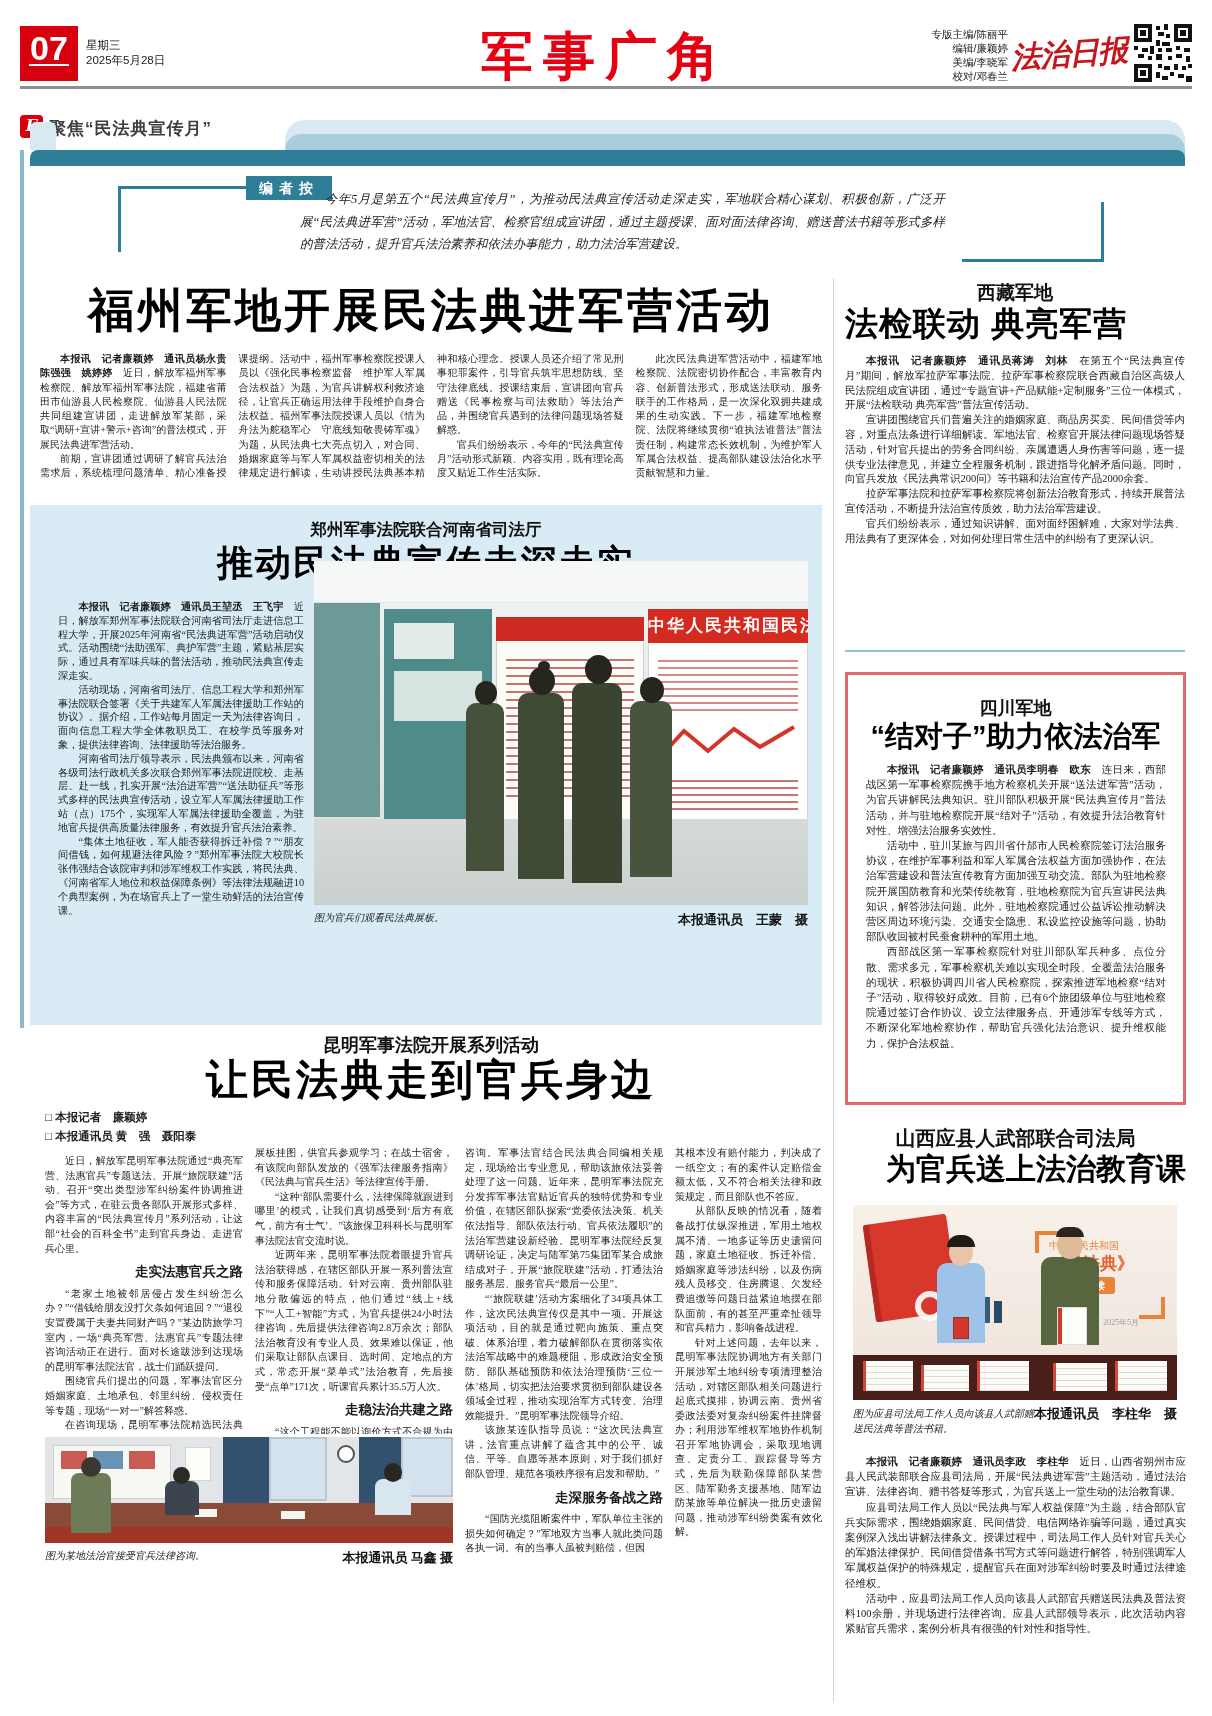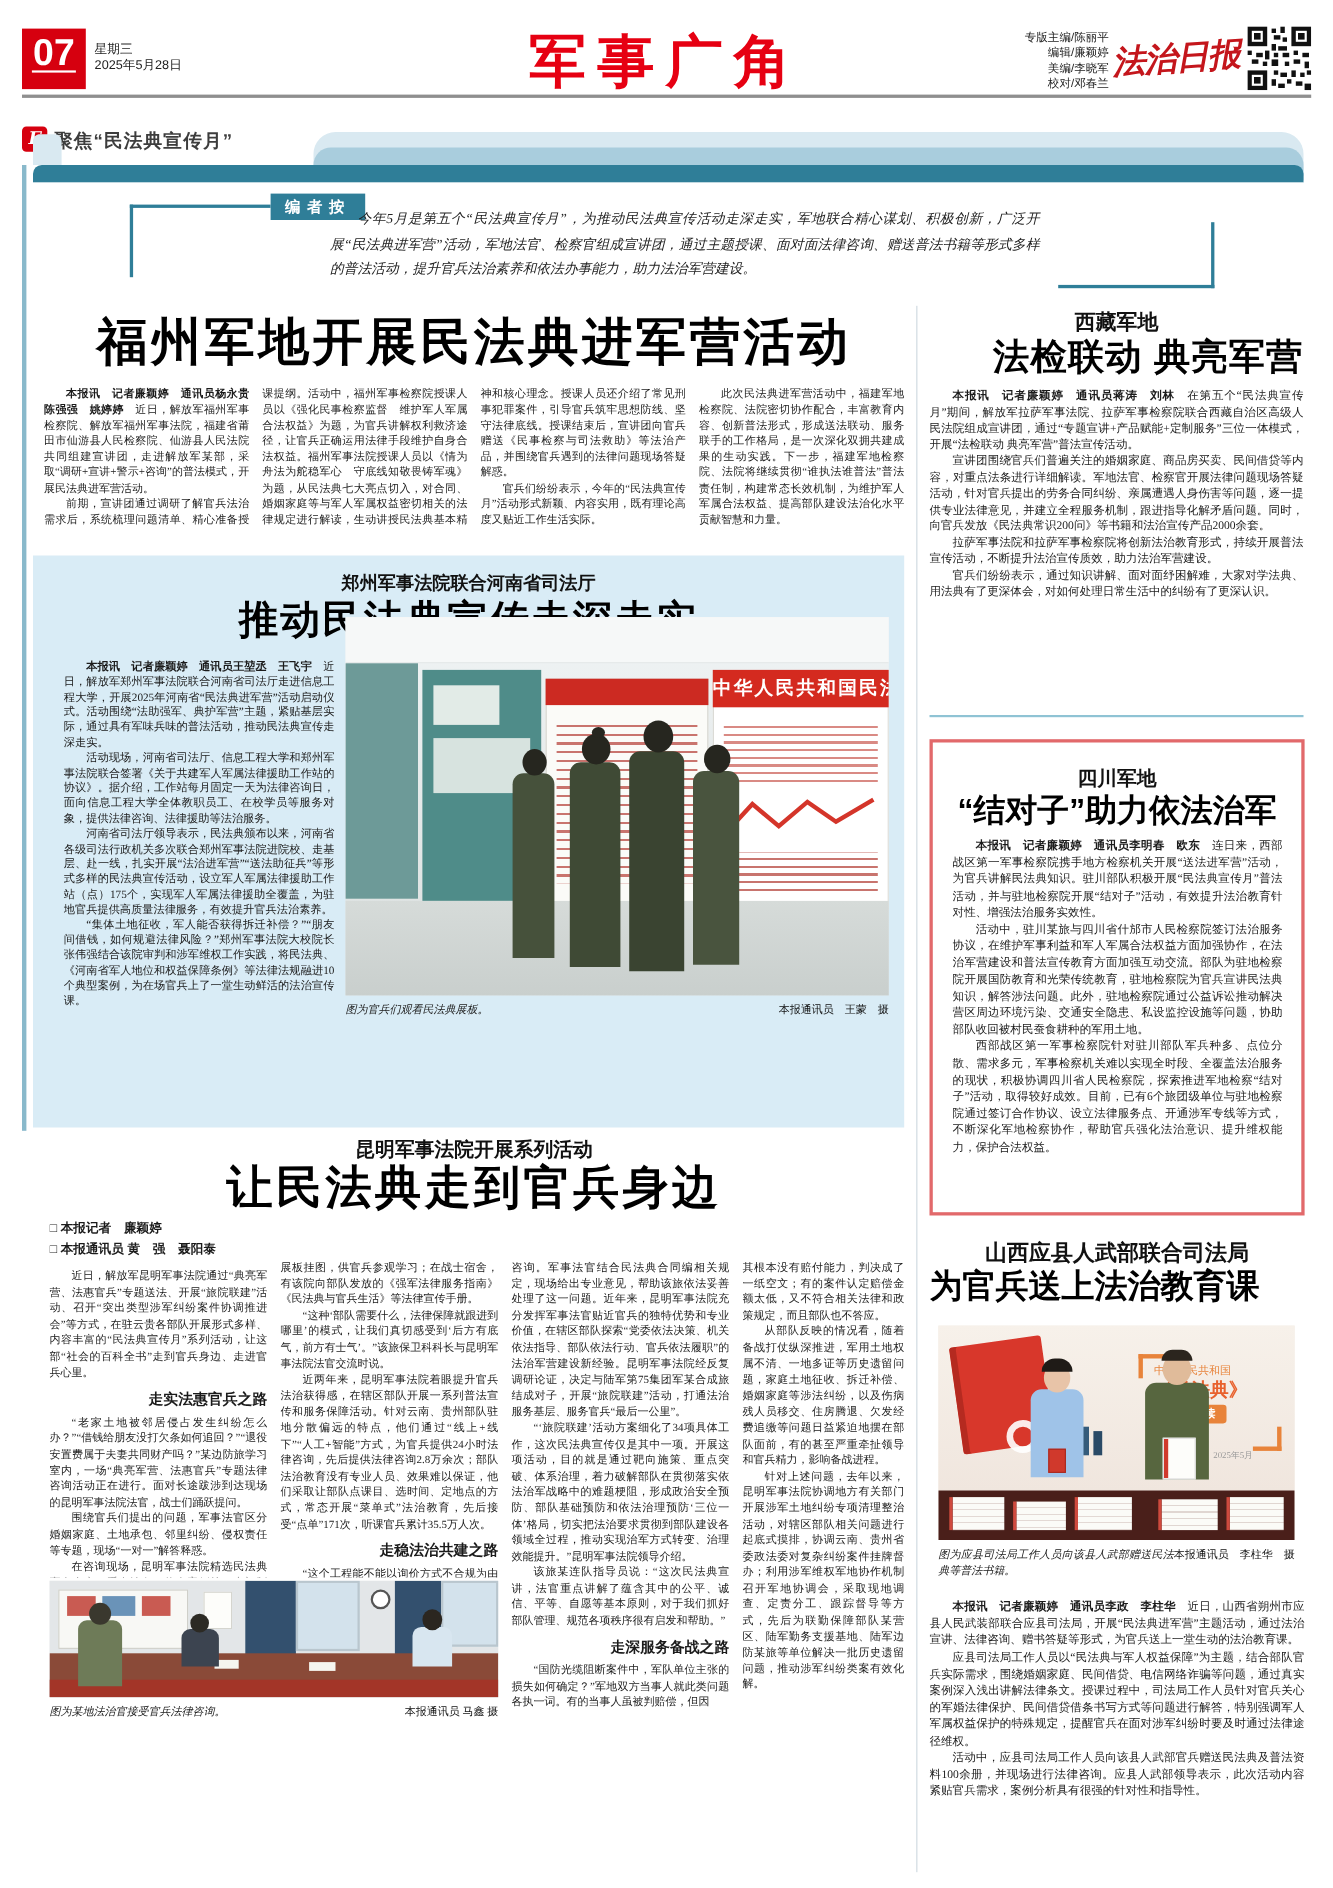--- a/index.html
+++ b/index.html
@@ -8,21 +8,21 @@
   .abs{position:absolute}
   .center{text-align:center}
   .bodytext p{margin:0;text-indent:2em;text-align:justify;line-height:inherit}
   .bodytext p.cont{text-indent:0}
   b.lead{font-weight:bold}
   .kicker{font-weight:bold;font-family:"Liberation Sans",sans-serif;color:#111}
   .headline{font-weight:bold;font-family:"Liberation Sans",sans-serif;color:#000}
   .subhead{font-weight:bold;font-family:"Liberation Sans",sans-serif;text-align:right;font-size:13.5px;margin:9px 0 7px 0;text-indent:0}
   .caprow{display:flex;justify-content:space-between;align-items:flex-start}
   .cap{font-style:italic;font-size:10px;color:#222}
-  .credit{font-weight:normal;font-size:10px;color:#111;white-space:nowrap}
+  .credit{font-weight:bold;font-size:13px;color:#111;white-space:nowrap}
   
   #pagebox{left:20px;top:26px;width:58px;height:55px;background:#d6000f;color:#fff;font-family:"Liberation Sans",sans-serif;font-weight:bold;font-size:34px;text-align:center;line-height:50px}
   #pagebox span{display:block;border-bottom:2px solid #fff;width:40px;margin:-6px auto 0}
   #dateblock{left:86px;top:38px;font-size:11.5px;line-height:15px;color:#222;font-family:"Liberation Sans",sans-serif}
   #sectitle{left:370px;top:22px;width:470px;text-align:center;font-size:52px;font-weight:900;letter-spacing:10px;color:#e60012;font-family:"Liberation Sans",sans-serif}
   #credits{left:880px;top:27px;width:128px;text-align:right;font-size:10.5px;line-height:14px;color:#222;font-family:"Liberation Sans",sans-serif}
   #masthead{left:1008px;top:24px;width:122px;height:60px;color:#c4161c;font-family:"DejaVu Serif",serif;font-style:italic;font-weight:bold;font-size:30px;line-height:60px;text-align:center;letter-spacing:-1px;transform:rotate(-4deg)}
   #toprule{left:20px;top:86px;width:1172px;height:3px;background:#8f8f8f}
   
   #focusicon{left:20px;top:115px;width:23px;height:23px;background:#d6000f;border-radius:4px;color:#fff;font-family:"DejaVu Serif",serif;font-style:italic;font-weight:bold;font-size:16px;text-align:center;line-height:22px}
@@ -38,21 +38,21 @@
   .brkL{left:118px;top:186px;width:128px;height:66px;border-left:3px solid #2f7e98;border-top:3px solid #2f7e98}
   .brkR{left:962px;top:202px;width:142px;height:60px;border-right:3px solid #2f7e98;border-bottom:3px solid #2f7e98}
   #notetext{left:300px;top:188px;width:645px;font-style:italic;font-size:12.5px;line-height:1.8;color:#222;text-indent:2em;text-align:justify}
   
   #fz-hl{left:40px;top:280px;width:782px;font-size:46px;letter-spacing:3px;text-align:center}
   #fz-body{left:40px;top:352px;width:782px;height:142px;column-count:4;column-gap:12px;font-size:10px;line-height:14.3px;overflow:hidden}
   
   #vdiv{left:833px;top:278px;width:1px;height:1424px;background:#ccd8de}
   
   #xz-kick{left:845px;top:280px;width:340px;font-size:19px}
-  #xz-hl{left:845px;top:302px;width:340px;font-size:33px;letter-spacing:1px;text-align:right}
+  #xz-hl{left:845px;top:302px;width:340px;font-size:33px;letter-spacing:1px;text-align:left}
   #xz-body{left:845px;top:354px;width:340px;height:282px;font-size:10.5px;line-height:14.8px;overflow:hidden}
   #xz-rule{left:845px;top:650px;width:340px;height:2px;background:#8fc3d4}
   
   #zz{left:30px;top:505px;width:792px;height:520px;background:#d9ecf6}
   #zz-kick{left:30px;top:519px;width:792px;font-size:16.5px}
   #zz-hl{left:30px;top:539px;width:792px;font-size:36px;letter-spacing:2px;text-align:center}
   #zz-body{left:58px;top:600px;width:246px;height:408px;font-size:10.2px;line-height:13.8px;overflow:hidden}
   #zz-photo{left:314px;top:561px;width:494px;height:344px;overflow:hidden;background:linear-gradient(#f0f4f5,#d9dedd)}
   #zz-cap{left:314px;top:911px;width:494px}
   
@@ -66,21 +66,21 @@
   .kmcol{font-size:10px;line-height:14.6px;overflow:hidden}
   #km-byl{font-family:"Liberation Sans",sans-serif;font-weight:bold;font-size:11.5px;line-height:19px;margin-bottom:8px}
   #km-c1{left:45px;top:1108px;width:198px;height:326px}
   #km-c2{left:255px;top:1146px;width:198px;height:288px}
   #km-c3{left:465px;top:1146px;width:198px;height:556px}
   #km-c4{left:675px;top:1146px;width:147px;height:556px}
   #km-photo{left:45px;top:1437px;width:408px;height:106px;overflow:hidden;background:#e3e6e8}
   #km-cap{left:45px;top:1549px;width:408px}
   
   #sx-kick{left:845px;top:1125px;width:341px;font-size:20px}
-  #sx-hl{left:845px;top:1149px;width:341px;font-size:30px;text-align:left}
+  #sx-hl{left:845px;top:1149px;width:341px;font-size:30px;text-align:right}
   #sx-photo{left:853px;top:1205px;width:324px;height:195px;overflow:hidden;background:#f5efe8}
   #sx-cap{left:853px;top:1406px;width:324px;font-style:italic;font-size:10px;line-height:15px;text-align:justify}
   #sx-cap .credit{float:right;font-style:normal}
   #sx-body{left:845px;top:1454px;width:341px;height:215px;font-size:10.5px;line-height:15.2px;overflow:hidden}
   
   .ph{position:absolute}
   .soldier{position:absolute;background:#3f4a35;border-radius:10px 10px 0 0}
   .head{position:absolute;background:#26261f;border-radius:50%}
 </style>
 </head>

